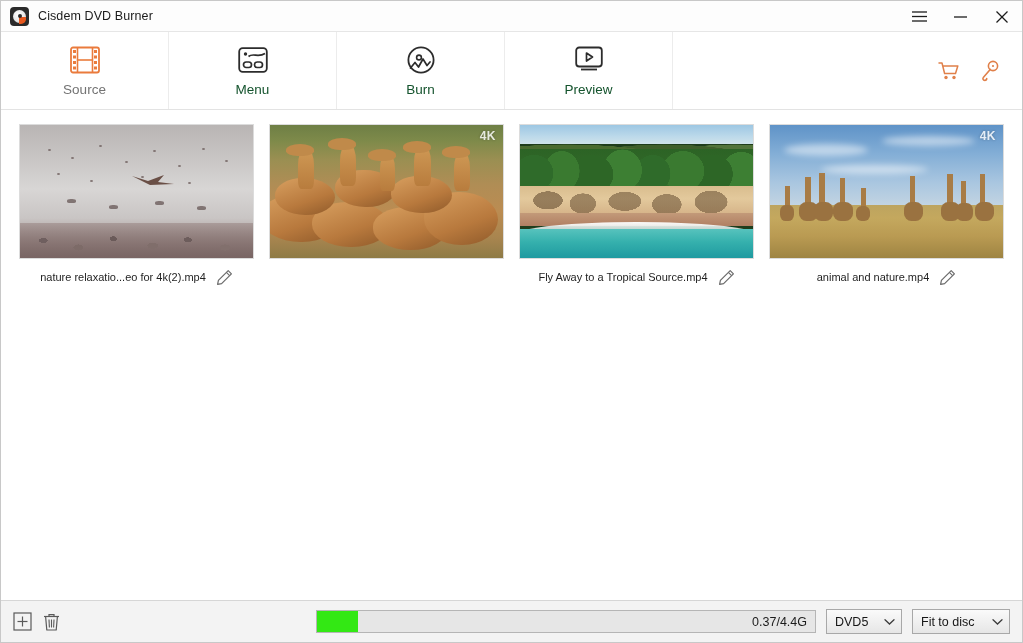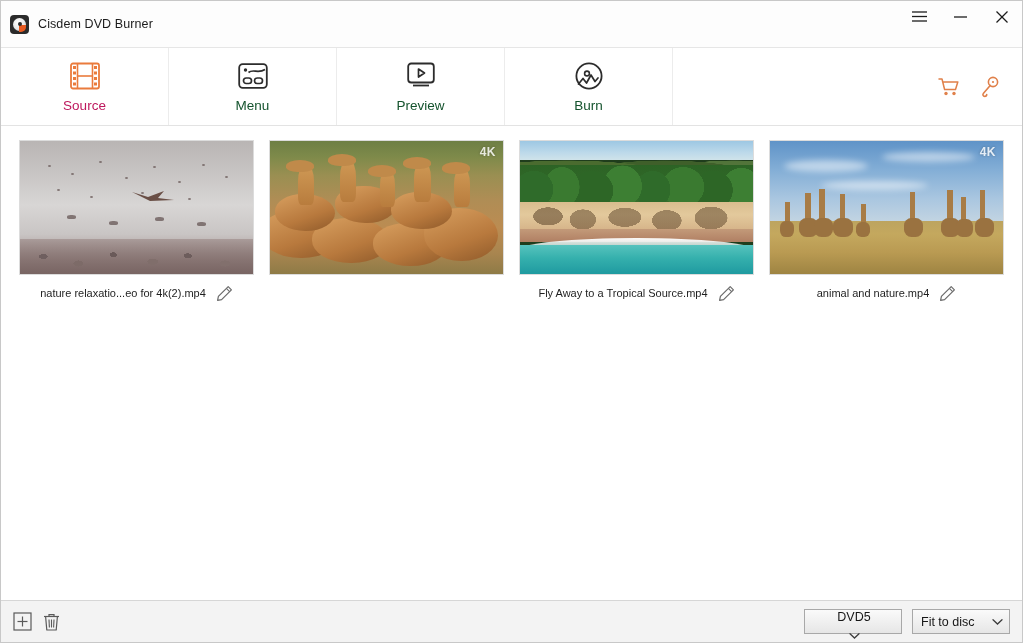--- a/index.html
+++ b/index.html
@@ -12,21 +12,21 @@
   #app {
     width: 1023px; height: 643px;
     position: relative;
     display: flex; flex-direction: column;
     background: #ffffff;
     border: 1px solid #c8c8c8;
   }
 
   
   .titlebar {
-    height: 47px; min-height: 31px;
+    height: 31px; min-height: 31px;
     display: flex; align-items: center;
     background: #fdfdfd;
     border-bottom: 1px solid #e6e6e6;
     position: relative;
   }
   .app-icon {
     width: 19px; height: 19px; margin-left: 9px; margin-right: 9px;
     border-radius: 4px;
     background: #2b2b2b;
     position: relative; flex: none;
@@ -71,21 +71,21 @@
   .tab {
     width: 168px; flex: none;
     display: flex; flex-direction: column;
     align-items: center; justify-content: center;
     border-right: 1px solid #ececec;
     gap: 7px;
     cursor: default;
   }
   .tab .tab-icon { height: 30px; display: flex; align-items: center; justify-content: center; }
   .tab .tab-label { font-size: 13.5px; color: #14532d; }
-  .tab.active .tab-label { color: #be185d; }
+  .tab.active .tab-label { color: #737373; }
   .tab-spacer { flex: 1; }
   .tools {
     display: flex; align-items: center; gap: 20px;
     padding-right: 22px;
   }
   .tool-btn { display: flex; align-items: center; justify-content: center; }
 
   
   .content {
     flex: 1;
@@ -277,21 +277,21 @@
     border: 1px solid #a8a8a8;
     background: linear-gradient(180deg,#fafafa,#e6e6e6);
     display: flex; align-items: center;
     padding: 0 6px 0 8px;
     font-size: 12.5px; color: #161616;
     gap: 8px;
     position: relative;
   }
   .select .sel-val { flex: 1; white-space: nowrap; }
   .select .chev { flex: none; display: flex; }
-  .sel-dvd { width: 98px; flex-direction: column; }
+  .sel-dvd { width: 76px; }
   .sel-fit { width: 98px; }
 </style>
 </head>
 <body>
 
 <div id="app">
 
   <div class="titlebar">
     <div class="app-icon">
       <div class="disc"></div>
@@ -358,38 +358,38 @@
           <path d="M10.5 9.5 C15 5.5, 20 11, 27 6.5" fill="none" stroke="#2c2c2c" stroke-width="1.7"></path>
           <rect x="5.5" y="15" width="8" height="5.5" rx="2.7" fill="none" stroke="#2c2c2c" stroke-width="1.7"></rect>
           <rect x="16.5" y="15" width="8" height="5.5" rx="2.7" fill="none" stroke="#2c2c2c" stroke-width="1.7"></rect>
         </svg>
       </div>
       <div class="tab-label">Menu</div>
     </div>
 
     <div class="tab">
       <div class="tab-icon">
+        <svg width="28" height="28" viewBox="0 0 28 28">
+          <circle cx="14" cy="14" r="12.6" fill="none" stroke="#2c2c2c" stroke-width="1.8"></circle>
+          <circle cx="12" cy="11.5" r="2.4" fill="none" stroke="#2c2c2c" stroke-width="1.6"></circle>
+          <path d="M3.5 22 L8 16.5 L11.5 21 L16 13 L20 19.5 L23 16" fill="none" stroke="#2c2c2c" stroke-width="1.7" stroke-linejoin="round" stroke-linecap="round"></path>
+        </svg>
+      </div>
+      <div class="tab-label">Burn</div>
+    </div>
+
+    <div class="tab">
+      <div class="tab-icon">
         <svg width="28" height="27" viewBox="0 0 28 27">
           <rect x="1.2" y="1.5" width="25.6" height="19" rx="3" fill="none" stroke="#2c2c2c" stroke-width="1.8"></rect>
           <path d="M11.5 7 L17.5 11 L11.5 15 Z" fill="none" stroke="#2c2c2c" stroke-width="1.7" stroke-linejoin="round"></path>
           <line x1="6" y1="23.5" x2="22" y2="23.5" stroke="#2c2c2c" stroke-width="1.8"></line>
         </svg>
       </div>
       <div class="tab-label">Preview</div>
-    </div>
-
-    <div class="tab">
-      <div class="tab-icon">
-        <svg width="28" height="28" viewBox="0 0 28 28">
-          <circle cx="14" cy="14" r="12.6" fill="none" stroke="#2c2c2c" stroke-width="1.8"></circle>
-          <circle cx="12" cy="11.5" r="2.4" fill="none" stroke="#2c2c2c" stroke-width="1.6"></circle>
-          <path d="M3.5 22 L8 16.5 L11.5 21 L16 13 L20 19.5 L23 16" fill="none" stroke="#2c2c2c" stroke-width="1.7" stroke-linejoin="round" stroke-linecap="round"></path>
-        </svg>
-      </div>
-      <div class="tab-label">Burn</div>
     </div>
 
     <div class="tab-spacer"></div>
 
     <div class="tools">
       <div class="tool-btn">
         <svg width="22" height="20" viewBox="0 0 22 20">
           <path d="M1 2 H4 L6.6 12.5 H17.5 L19.8 5 H5.2" fill="none" stroke="#e0804a" stroke-width="1.5" stroke-linejoin="round" stroke-linecap="round"></path>
           <circle cx="8" cy="16.5" r="1.7" fill="#e0804a"></circle>
           <circle cx="16" cy="16.5" r="1.7" fill="#e0804a"></circle>
@@ -556,20 +556,24 @@
         <g stroke="#5a5a5a" stroke-width="1.1">
           <line x1="7" y1="7.5" x2="7.4" y2="15.5"></line>
           <line x1="9.5" y1="7.5" x2="9.5" y2="15.5"></line>
           <line x1="12" y1="7.5" x2="11.6" y2="15.5"></line>
         </g>
       </svg>
     </div>
 
     <div class="bottom-spacer"></div>
 
+    <div class="progress-wrap">
+      <div class="progress-fill" style="width: 8.3%;"></div>
+      <div class="progress-label">0.37/4.4G</div>
+    </div>
 
     <div class="select sel-dvd">
       <span class="sel-val">DVD5</span>
       <span class="chev">
         <svg width="11" height="8" viewBox="0 0 11 8">
           <path d="M1 1.8 L5.5 6 L10 1.8" fill="none" stroke="#3c3c3c" stroke-width="1.3" stroke-linecap="round"></path>
         </svg>
       </span>
     </div>
 

